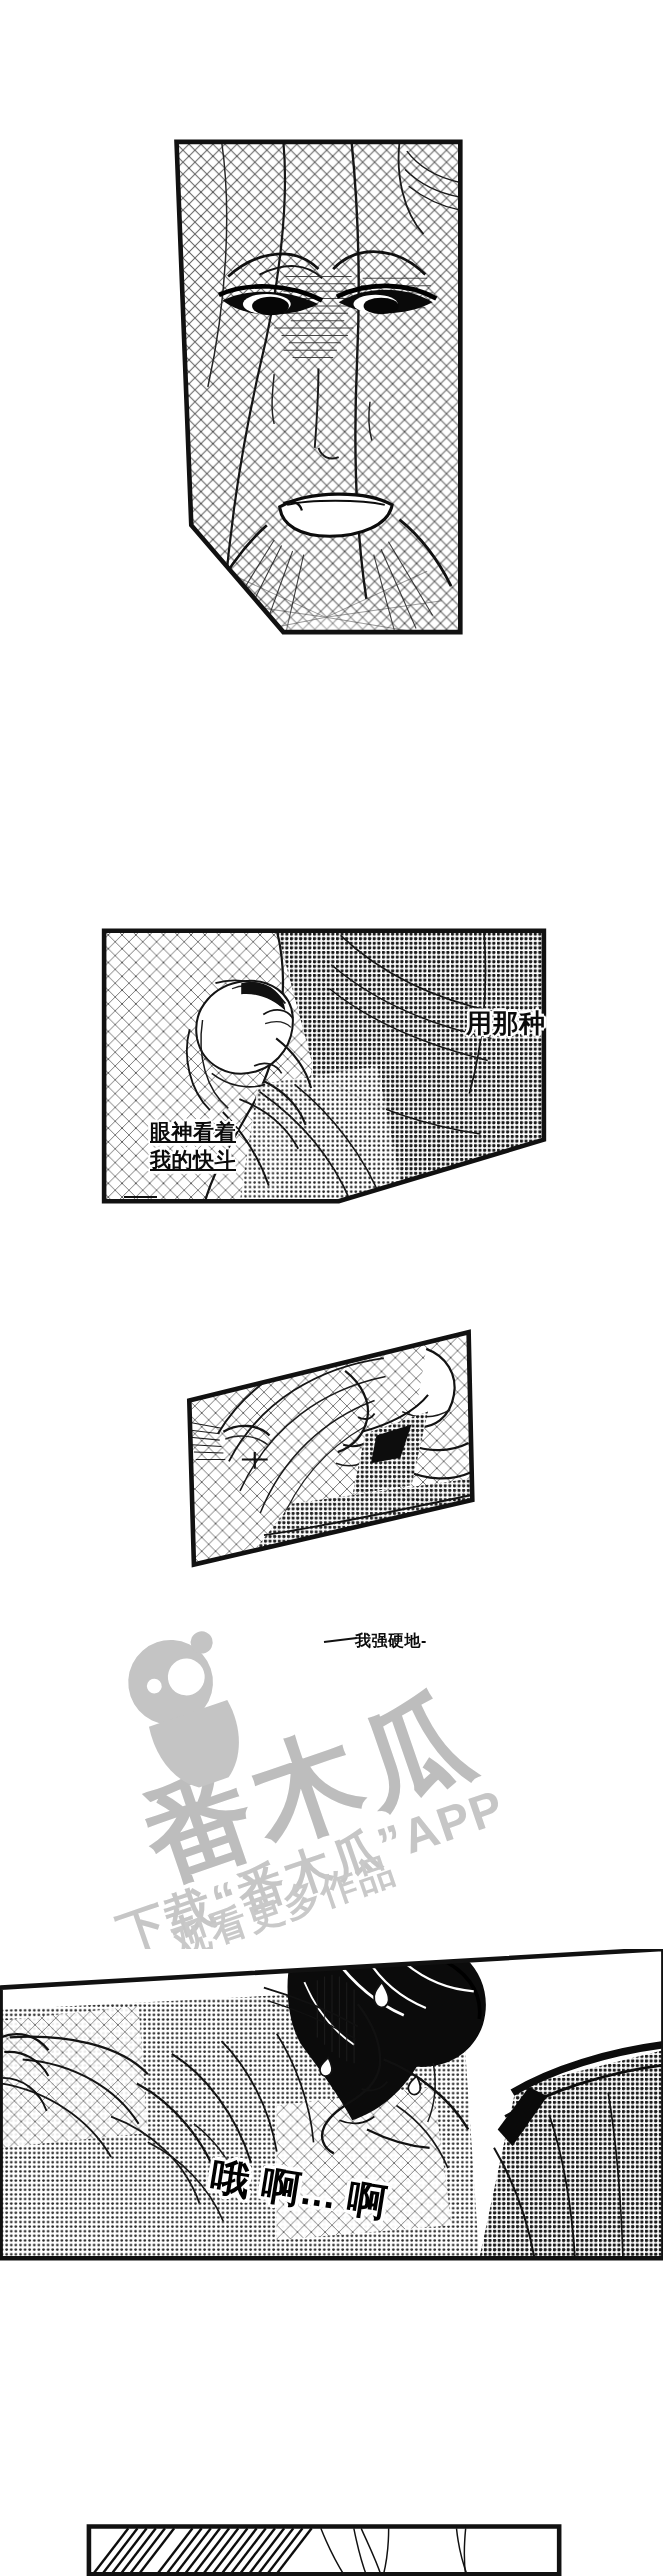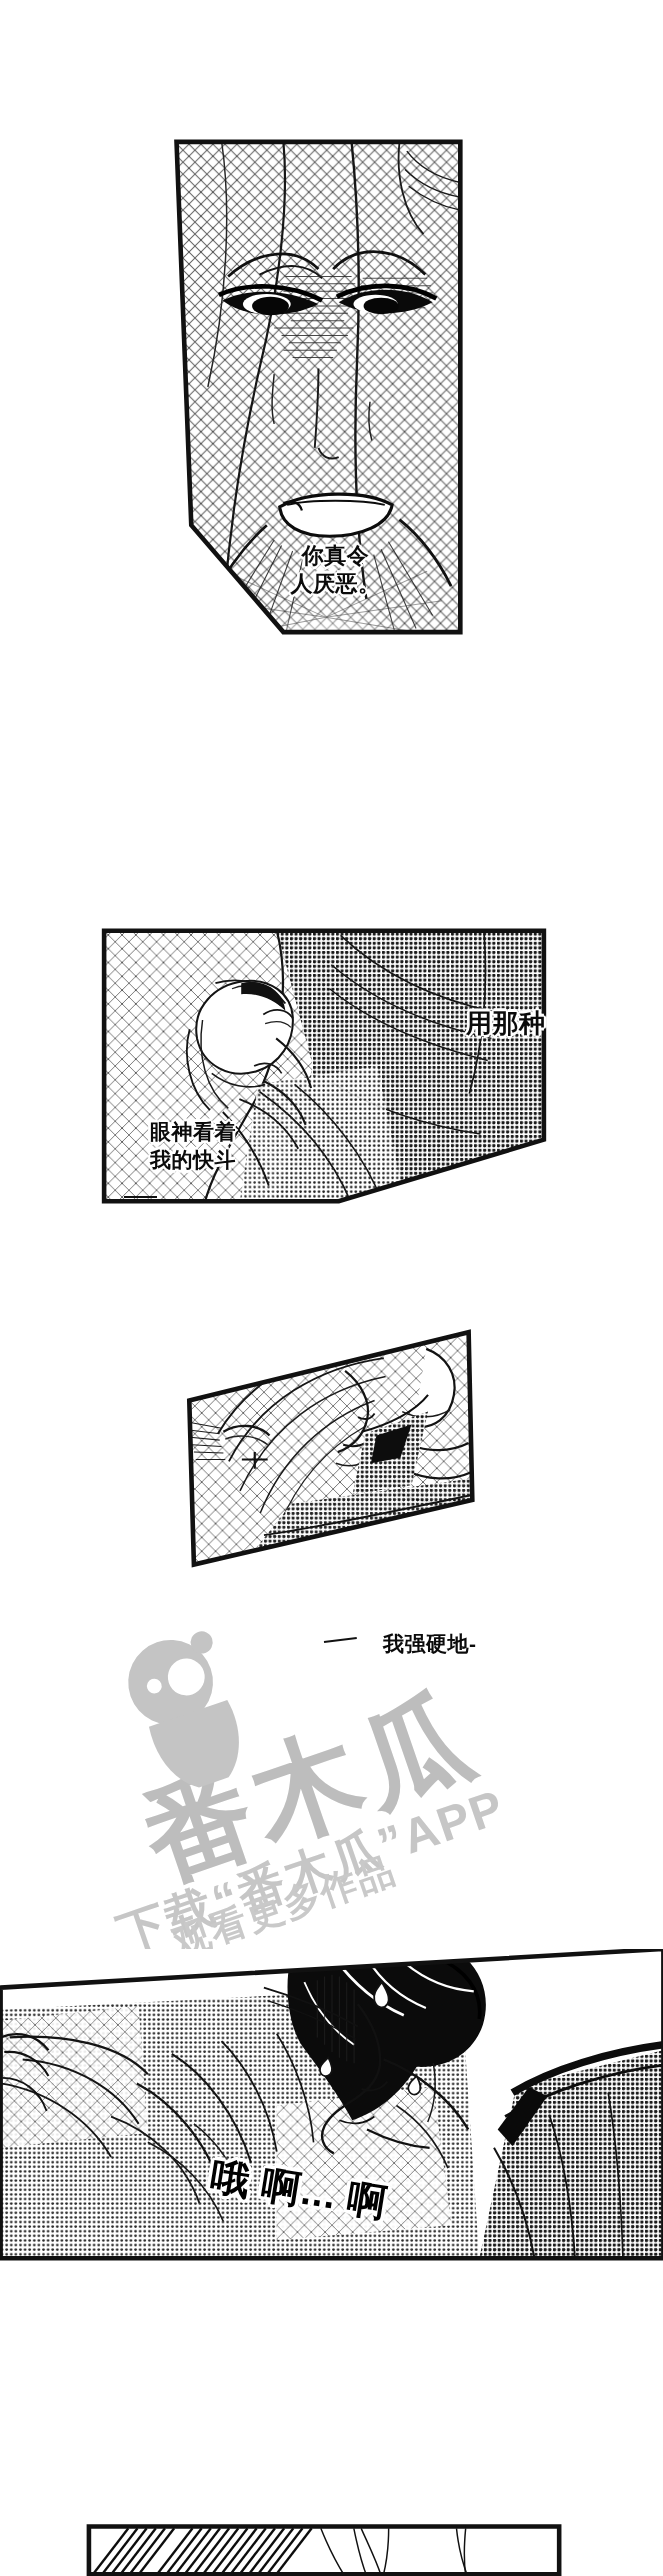--- a/index.html
+++ b/index.html
@@ -198,22 +198,20 @@
             <path d="M168,520 L72,506"></path>
           <path d="M168,520 L66,540"></path>
             <path d="M168,520 L278,470"></path>
           <path d="M168,520 L294,502"></path>
             <path d="M168,520 L290,540"></path>
         </g>
       </g>
       <polygon points="6,4 314,4 314,536 122,536 22,420" fill="none" stroke="#111111" stroke-width="5"></polygon>
     </svg>
 
-    <div class="speech outlined" style="left:100px; top:404px; width:129px; font-size:22px; text-align:center;">你真令
-人厌恶。</div>
   </div>
 
   <div class="panel" id="panel2" style="left:101px; top:928px; width:446px; height:276px;">
     <svg width="446" height="276" viewBox="0 0 484 300" class="panel-ink">
       <defs>
         <pattern id="netTone2" width="15" height="15" patternUnits="userSpaceOnUse">
           <rect width="15" height="15" fill="#ffffff"></rect>
           <path d="M0 0 L15 15 M15 0 L0 15" stroke="#2f2f2f" stroke-width="1" opacity=".7"></path>
           <circle cx="7.5" cy="7.5" r="1" fill="#3a3a3a" opacity=".65"></circle>
         </pattern>
@@ -264,21 +262,21 @@
         <path d="M176,166 C196,176 214,192 222,214" fill="none" stroke="#141414" stroke-width="2.2"></path>
         <path d="M150,186 C176,196 200,214 214,240" fill="none" stroke="#141414" stroke-width="2"></path>
         <path d="M132,200 C150,218 170,246 182,280" fill="none" stroke="#141414" stroke-width="2"></path>
       </g>
       <polygon points="3,3 481,3 481,230 258,297 3,297" fill="none" stroke="#111111" stroke-width="5"></polygon>
     </svg>
   </div>
 
   <div class="speech outlined" style="left:466px; top:1007px; font-size:26px;">用那种</div>
 
-  <div class="speech outlined" style="left:150px; top:1118px; font-size:21px; line-height:1.35;">眼神看着
+  <div class="speech outlined" style="left:150px; top:1118px; font-size:21px; line-height:1.35;text-decoration:underline;">眼神看着
 我的快斗</div>
   <div class="leader" style="left:124px; top:1196px; width:33px;"></div>
 
   <div class="panel" id="panel3" style="left:181px; top:1323px; width:295px; height:249px;">
     <svg width="295" height="249" viewBox="0 0 320 270" class="panel-ink">
       <defs>
         <pattern id="netTone3" width="15" height="15" patternUnits="userSpaceOnUse">
           <rect width="15" height="15" fill="#ffffff"></rect>
           <path d="M0 0 L15 15 M15 0 L0 15" stroke="#2d2d2d" stroke-width="1" opacity=".7"></path>
           <circle cx="7.5" cy="7.5" r=".9" fill="#3a3a3a" opacity=".6"></circle>
@@ -329,21 +327,21 @@
         <polygon points="212,122 250,110 238,146 206,152" fill="#0d0d0d"></polygon>
         <path d="M196,118 C226,110 254,96 268,78" fill="none" stroke="#101010" stroke-width="2.2"></path>
 
         <polygon points="120,196 320,168 320,230 70,258" fill="url(#darkDots3)" opacity=".9"></polygon>
         <path d="M90,230 C150,222 230,204 318,186" fill="none" stroke="#141414" stroke-width="2"></path>
       </g>
       <polygon points="9,84 312,10 316,192 14,262" fill="none" stroke="#111111" stroke-width="5"></polygon>
     </svg>
   </div>
 
-  <div class="speech outlined" style="left:355px; top:1631px; font-size:21px;margin-left:28px;">我强硬地-</div>
+  <div class="speech outlined" style="left:355px; top:1631px; font-size:16px;">我强硬地-</div>
   <div class="leader" style="left:324px; top:1641px; width:33px; transform:rotate(-7deg);"></div>
 
   <div class="wm wm-big" style="left:138px; top:1714px;">番木瓜</div>
   <div class="wm wm-mid" style="left:109px; top:1839px;">下载“番木瓜”APP</div>
   <div class="wm wm-sm" style="left:168px; top:1882px;">观看更多作品</div>
   <svg class="wm" width="175" height="175" viewBox="0 0 190 190" style="left:109px; top:1622px; transform:rotate(-19deg);">
     <g fill="#c4c4c4">
       <circle cx="78" cy="58" r="46"></circle>
       <path d="M40,96 C36,130 46,160 70,176 L104,176 C126,160 136,128 130,96 Z"></path>
       <circle cx="124" cy="28" r="12"></circle>

